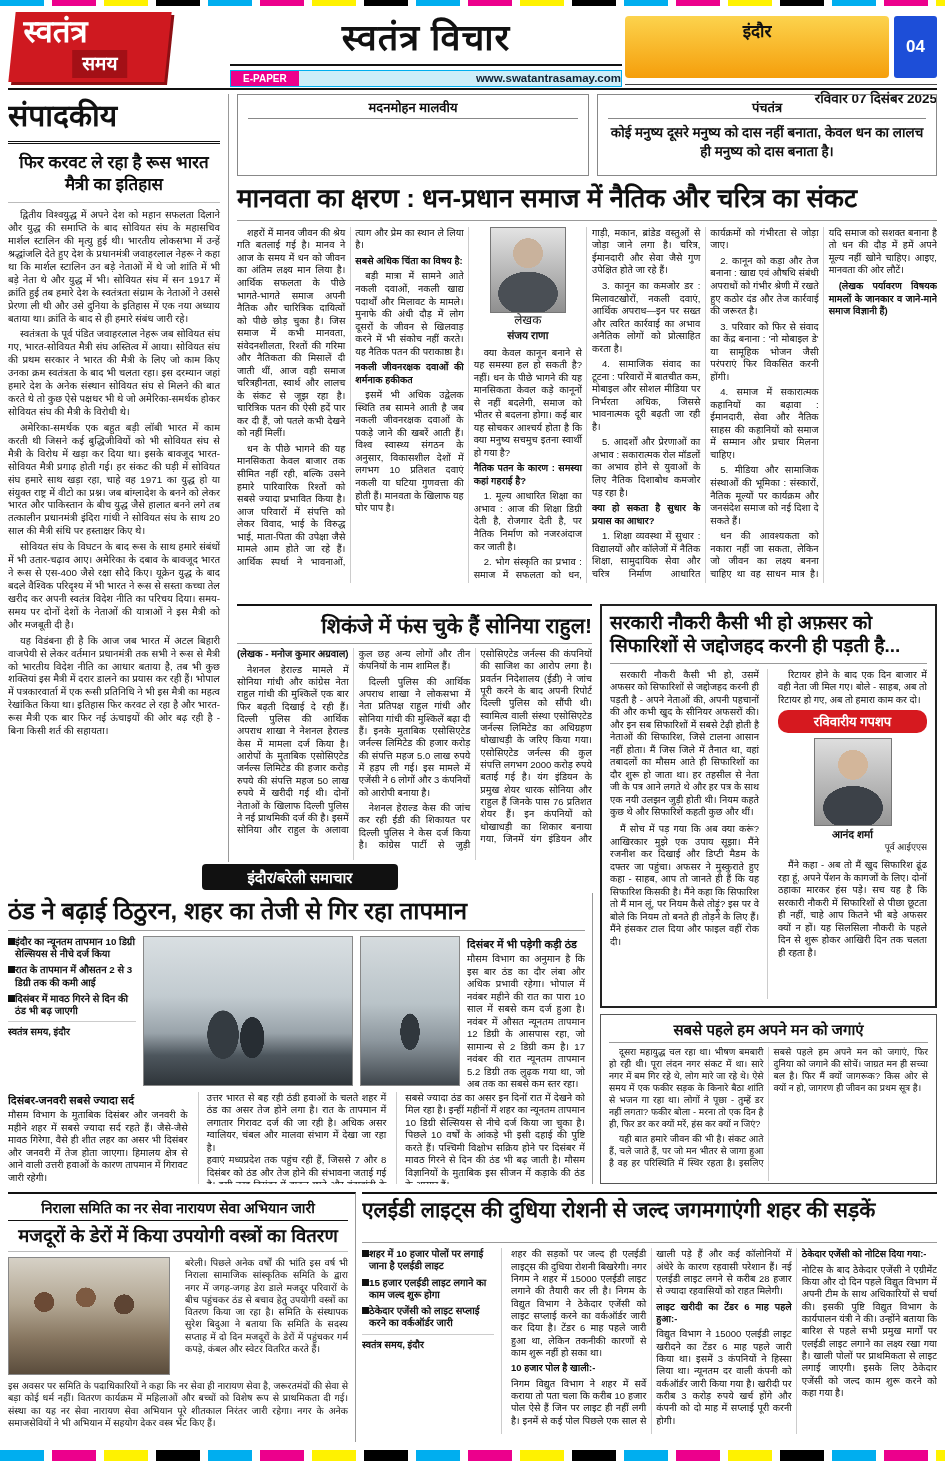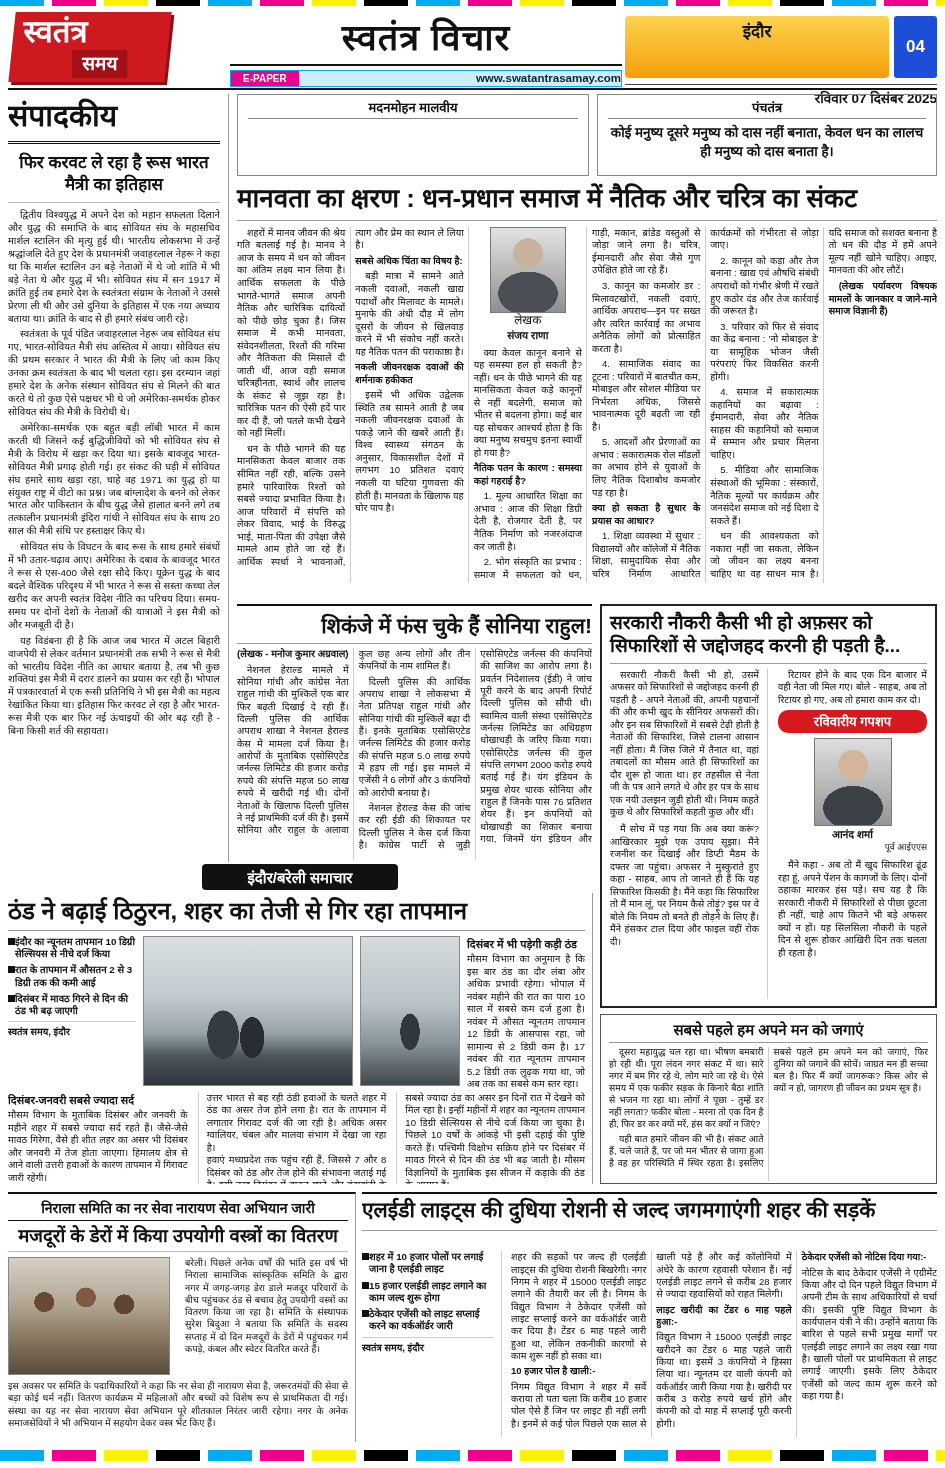--- a/index.html
+++ b/index.html
@@ -117,21 +117,21 @@
   .nir-photo { width:162px; height:118px; flex:none; border:1px solid #888;
     background:radial-gradient(circle 10px at 22% 38%, #6b4a35 0 99%, transparent 100%),
                radial-gradient(circle 10px at 48% 34%, #7d5a41 0 99%, transparent 100%),
                radial-gradient(circle 10px at 72% 40%, #5d4433 0 99%, transparent 100%),
                linear-gradient(180deg,#d6d1c6 0%,#b2a692 40%,#86755f 70%,#5a4c3c 100%); }
   .nir-text { font-size:9.4px; line-height:1.3; text-align:justify;margin-left:8px; }
   .nir-bottom { font-size:9.4px; line-height:1.3; text-align:justify; margin-top:5px; }
 
   
   .led { position:absolute; left:362px; top:1192px; width:575px; height:250px; border-top:2px solid #111; padding-top:3px; overflow:hidden; }
-  .led-head { font-size:21px; font-weight:bold; line-height:1.2; border-bottom:1px solid #999; padding-bottom:8px; margin-bottom:20px; }
+  .led-head { font-size:21px; font-weight:bold; line-height:1.2; border-bottom:1px solid #999; padding-bottom:20px; margin-bottom:5px; }
   .led-row { display:flex; gap:9px; }
   .led-info { width:140px; flex:none; font-size:9.8px; border-right:1px solid #ccc; padding-right:7px; }
   .led-cols { flex:1; column-count:3; column-gap:10px; column-rule:1px solid #ccc; height:186px; column-fill:auto; overflow:hidden; font-size:9.5px; line-height:1.3; text-align:justify; }
   .led-cols p { margin-bottom:3px; }
   .led-sub { font-weight:bold; }
 </style>
 </head>
 <body>
 
 <div class="page">

